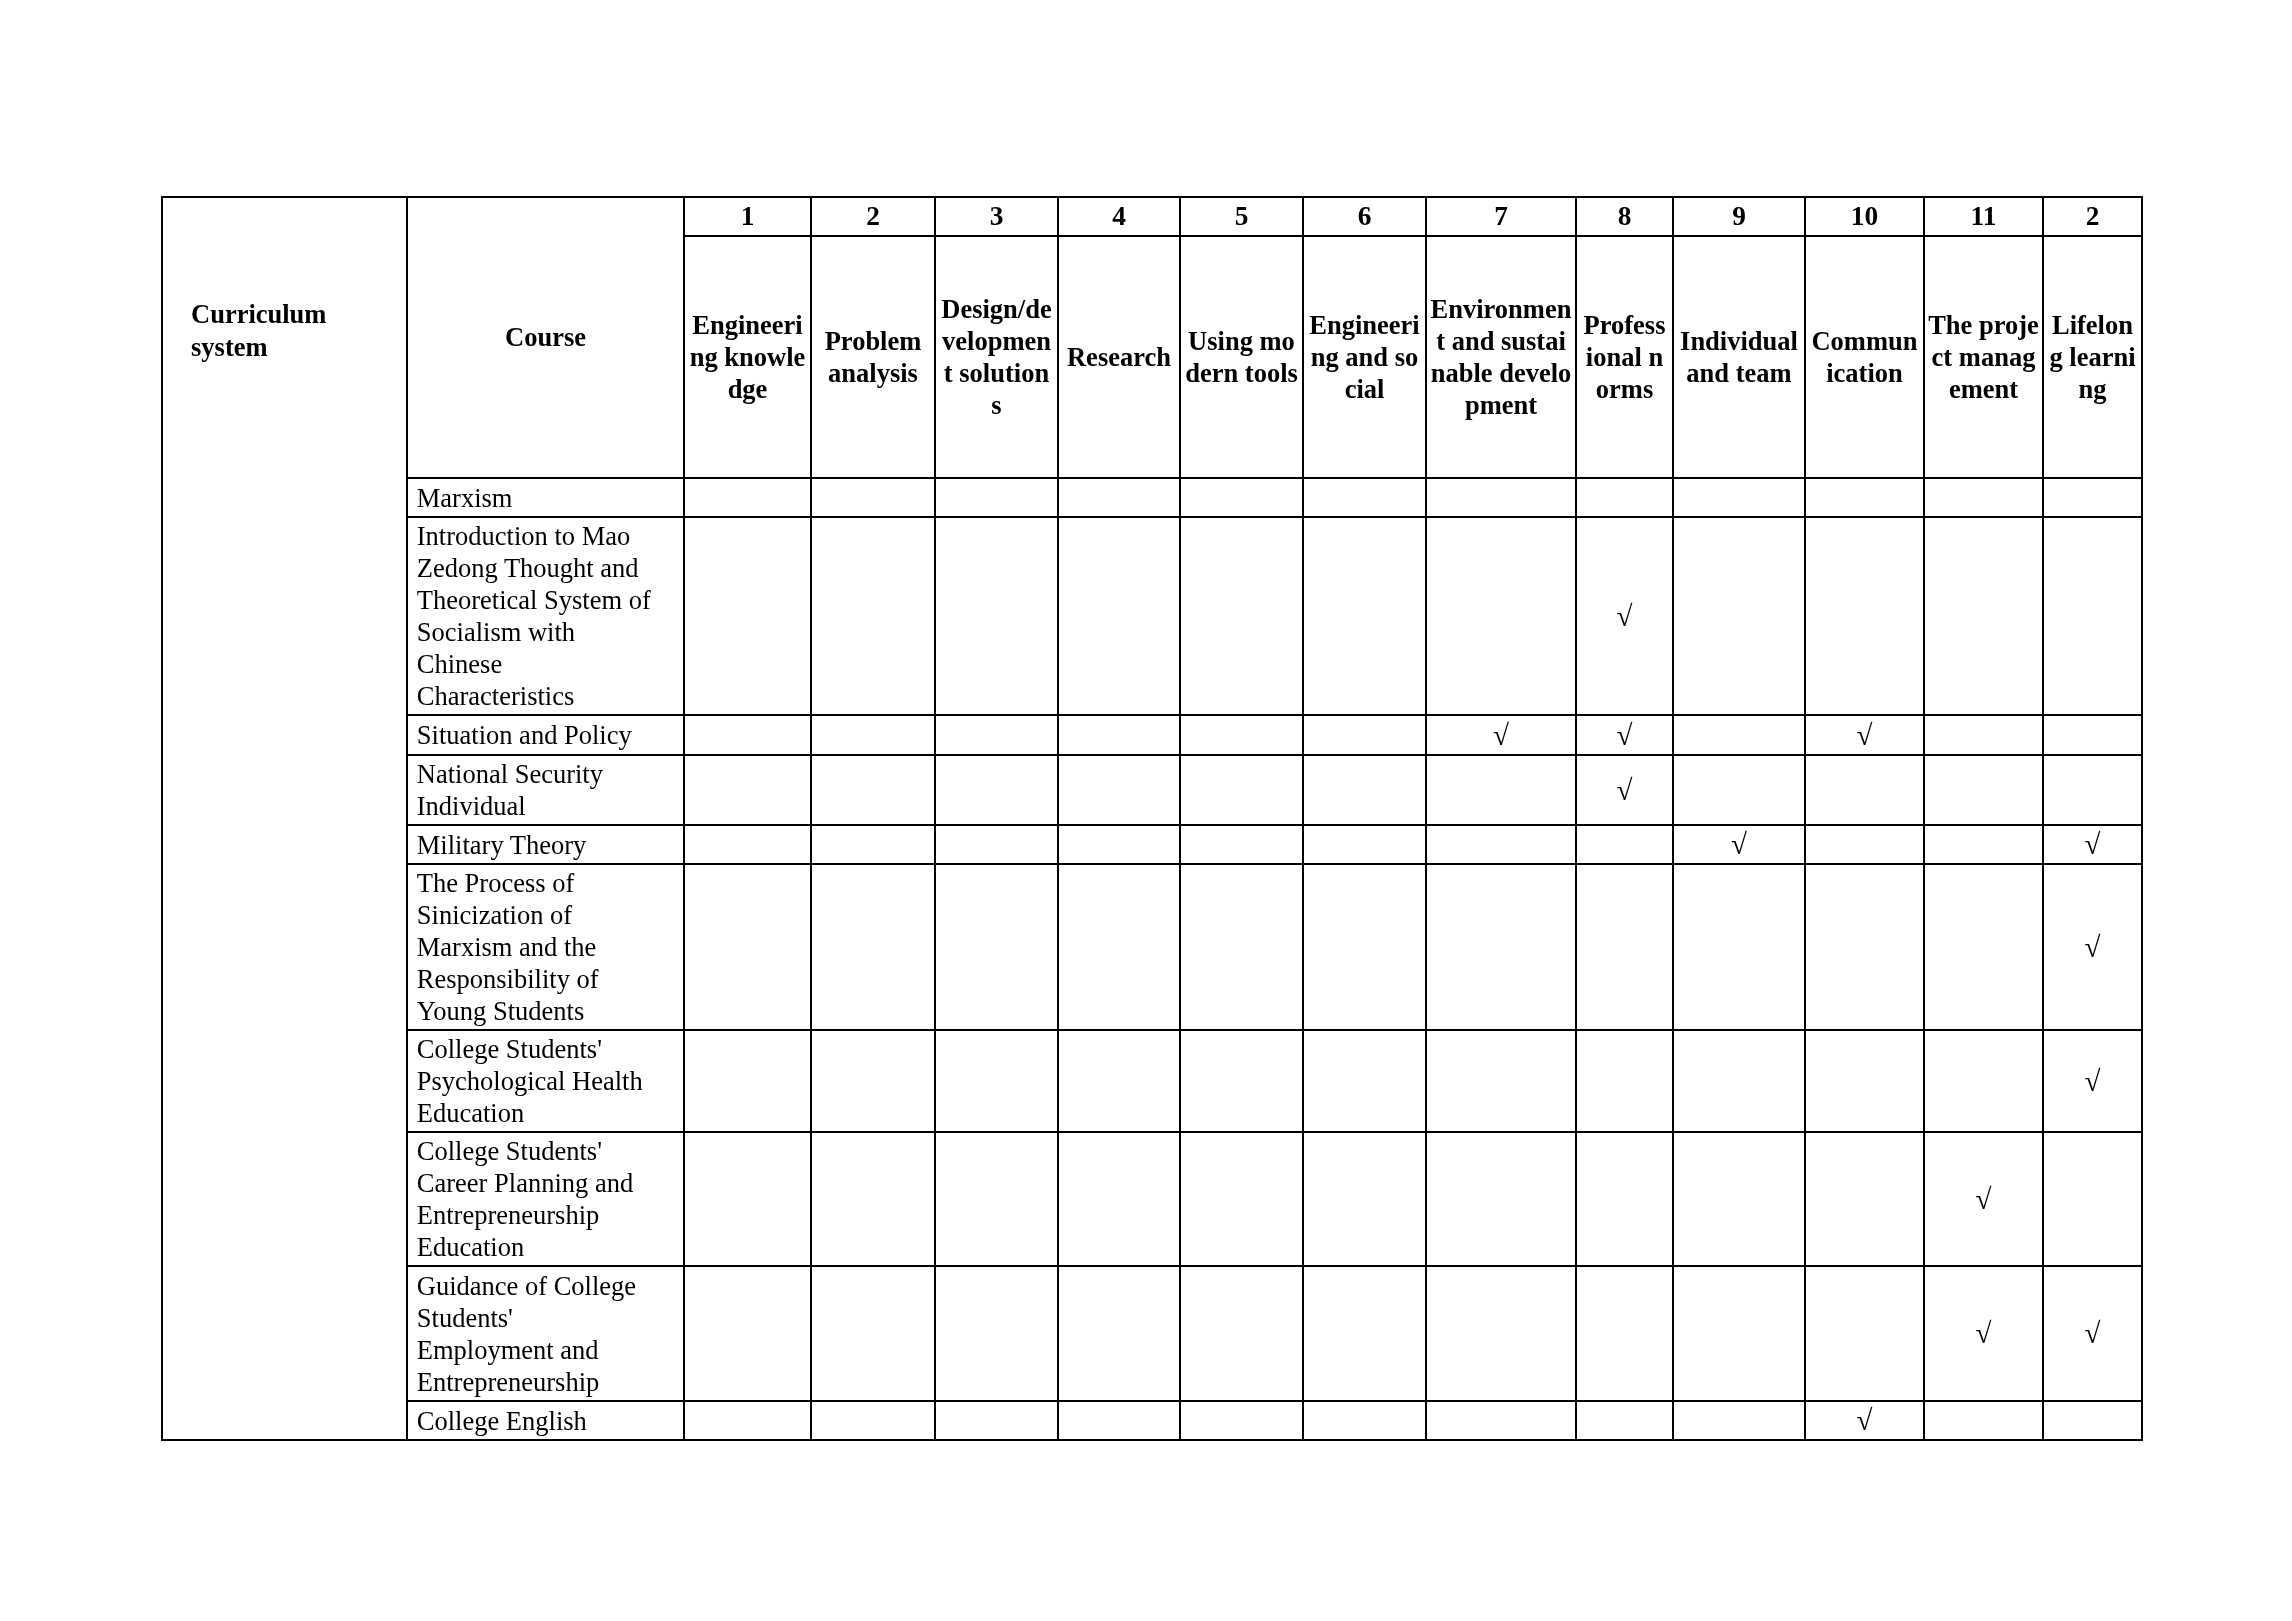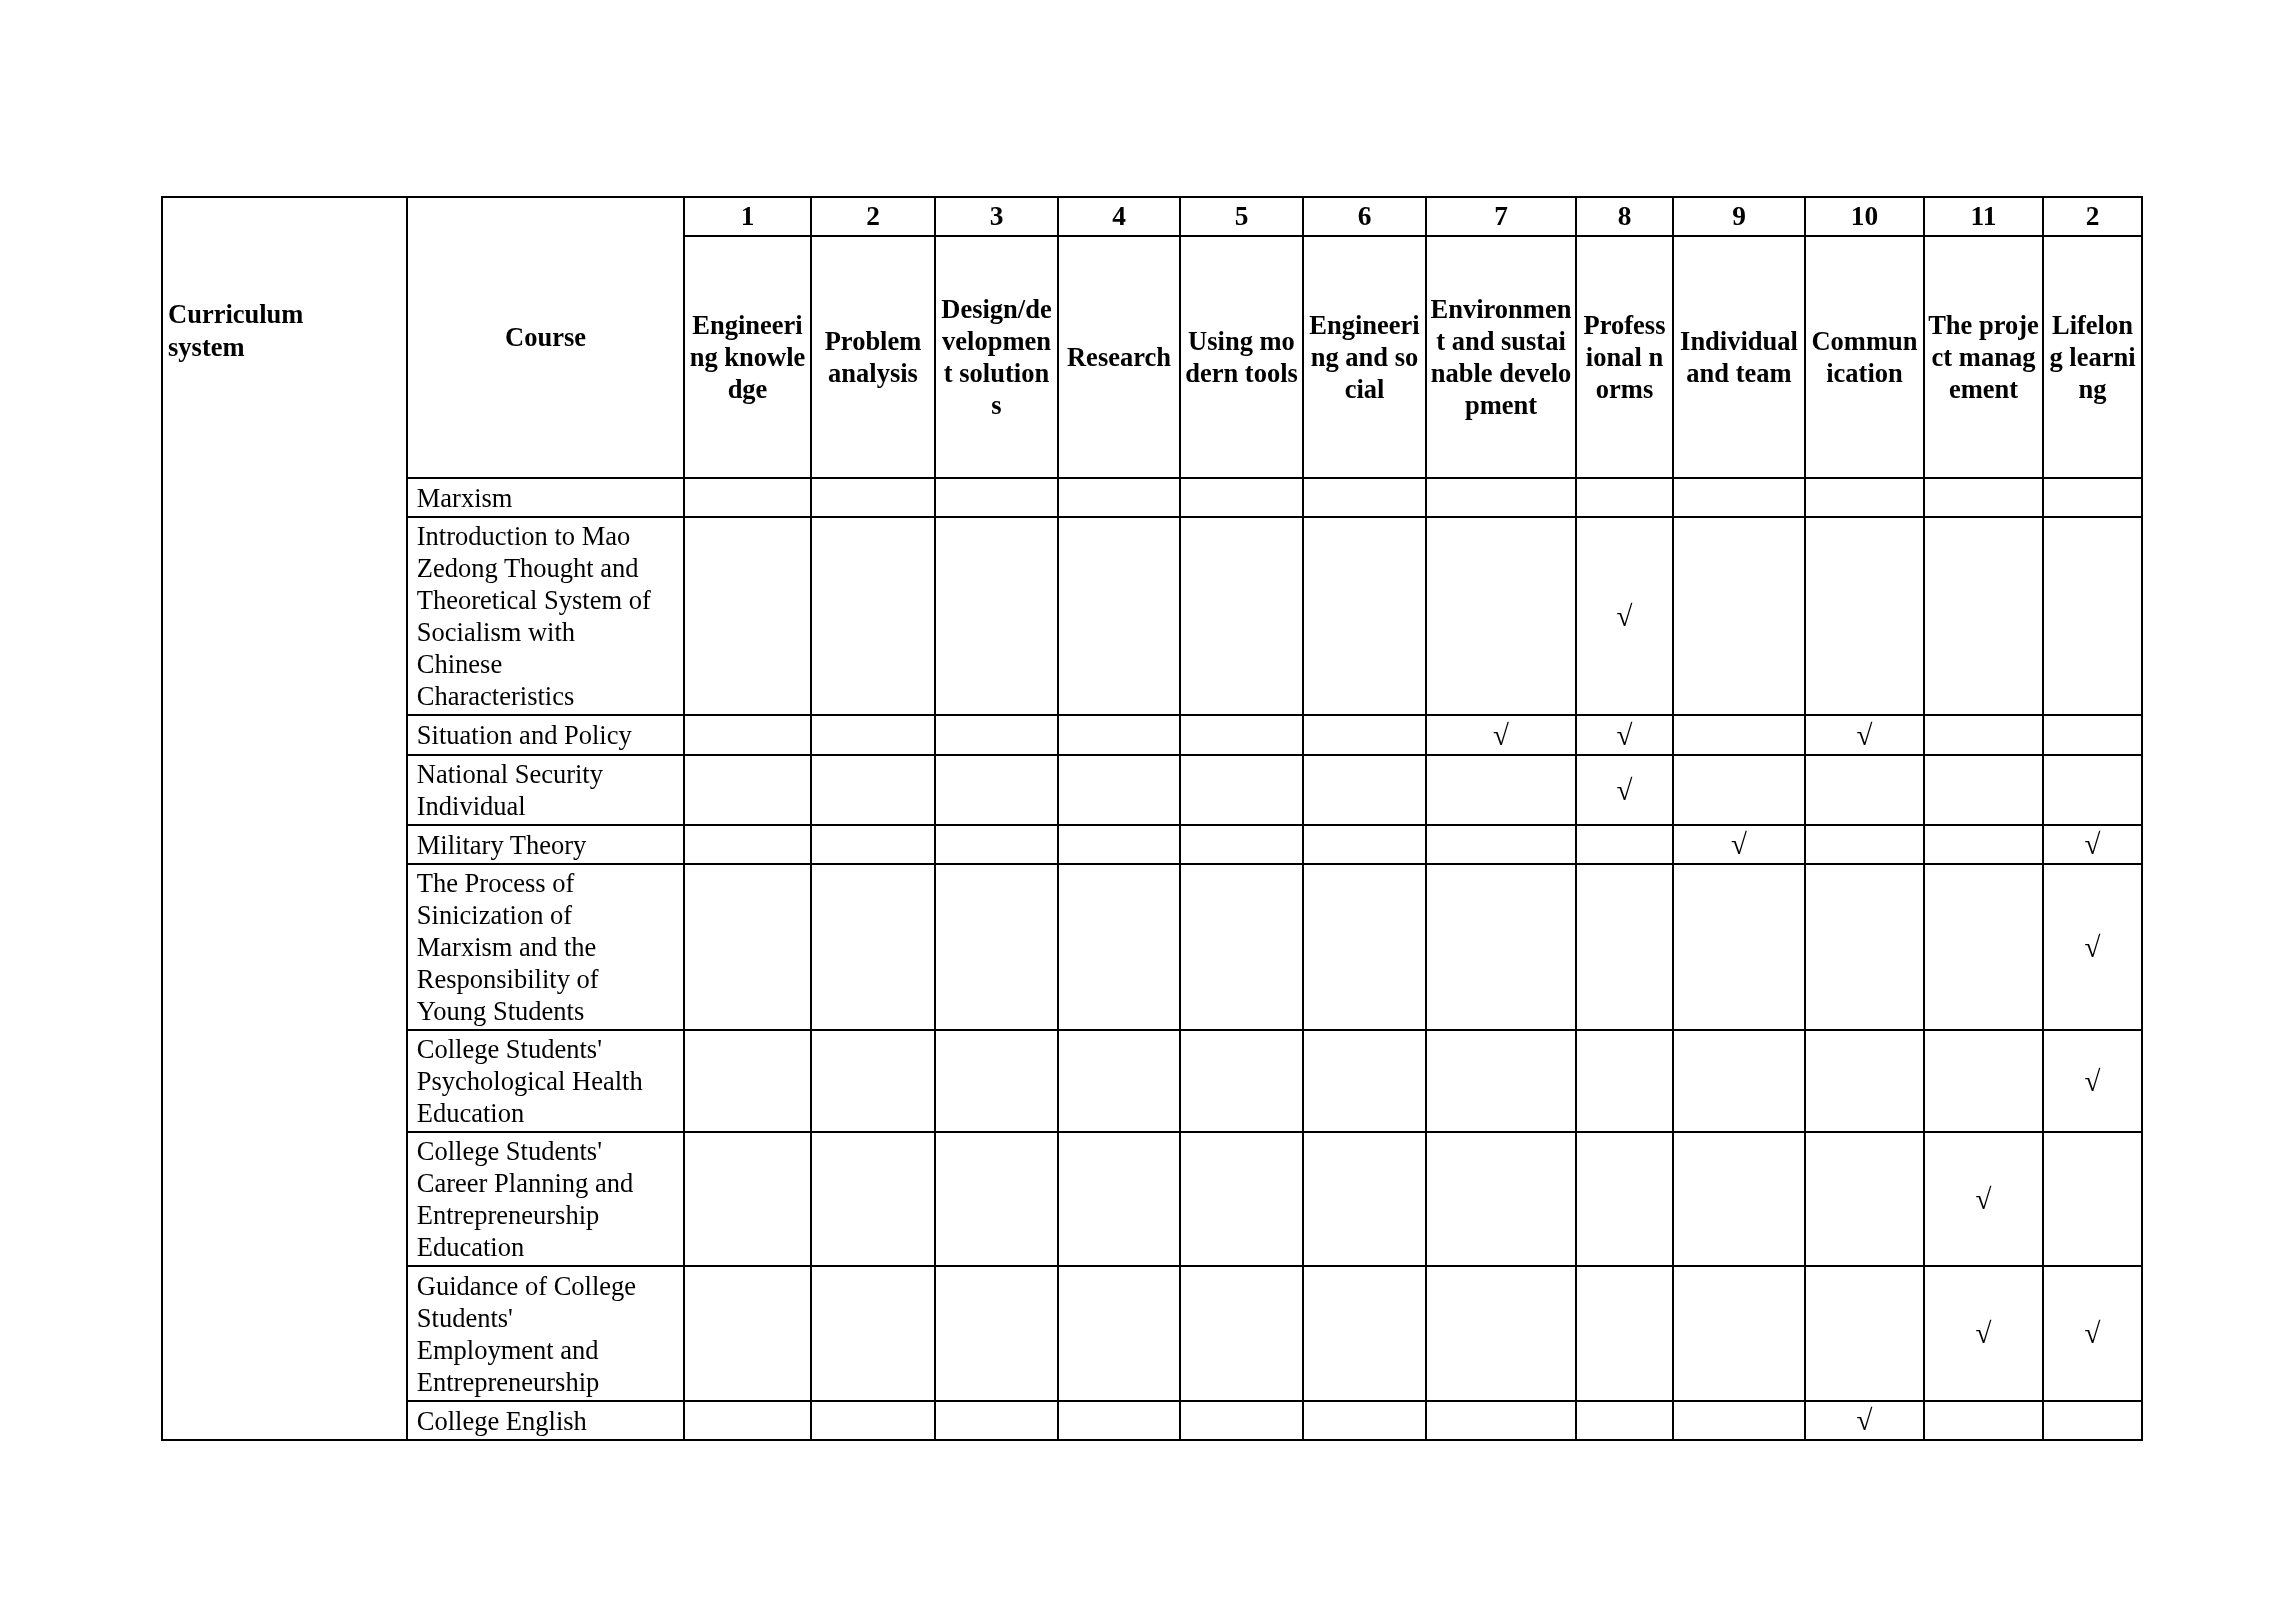--- a/index.html
+++ b/index.html
@@ -9,21 +9,21 @@
   }
   .page{position:relative;width:2293px;height:1621px;background:#fff;overflow:hidden;}
   table.curr{
     position:absolute;left:161px;top:196px;width:1981px;
     border-collapse:collapse;table-layout:fixed;
     border:2.9px solid #000;
   }
   td{border:2px solid #000;box-sizing:border-box;overflow:hidden;background:#fff;}
   td.corner-curr{
     vertical-align:top;text-align:left;font-weight:bold;
-    font-size:26.5px;line-height:33px;padding:100px 45px 0 5px;border-radius:29px;
+    font-size:26.5px;line-height:33px;padding:100px 45px 0 28px;border-radius:29px;
   }
   td.corner-course{
     text-align:center;vertical-align:middle;font-weight:bold;font-size:26.5px;border-radius:12px;
   }
   td.num{text-align:center;vertical-align:middle;font-weight:bold;font-size:27.4px;padding:0;}
   td.head{
     text-align:center;vertical-align:middle;font-weight:bold;
     font-size:26.5px;line-height:32px;word-break:break-all;padding:0 2.9px;
   }
   td.course{

